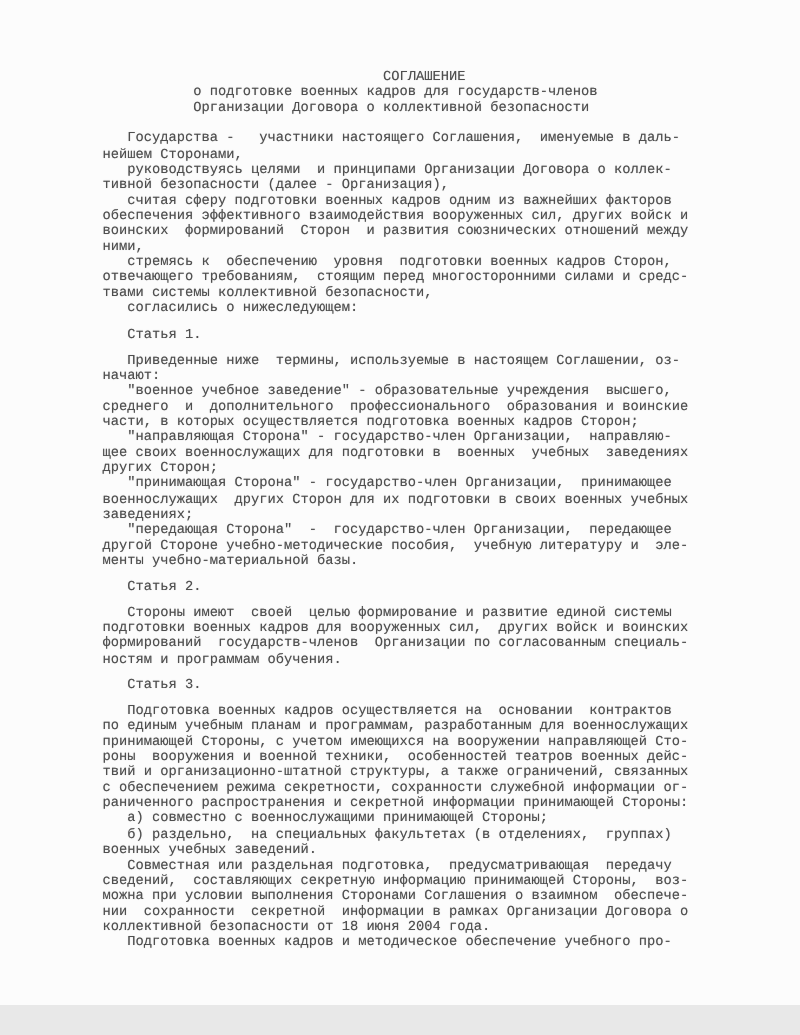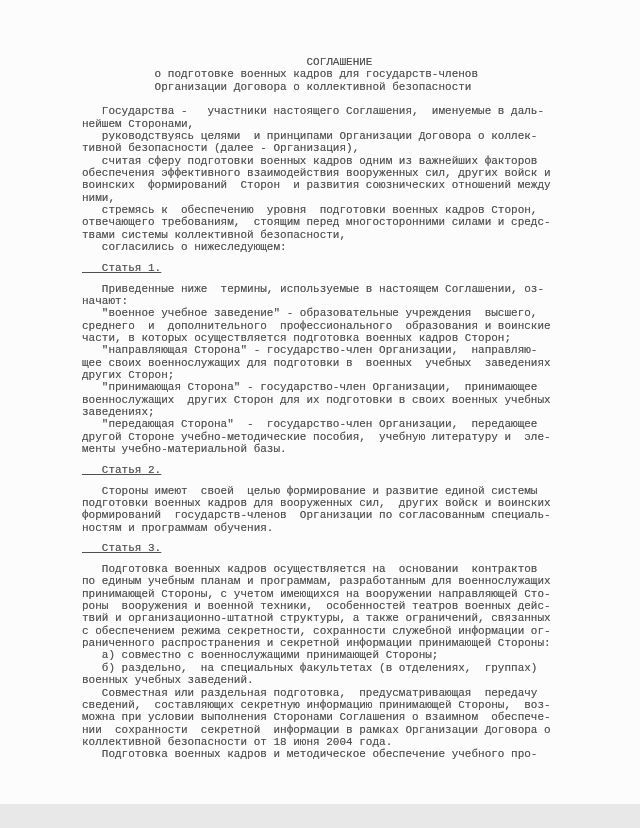--- a/index.html
+++ b/index.html
@@ -15,21 +15,21 @@
     left:82px;top:56px;
     font-family:"Liberation Mono","DejaVu Sans Mono",monospace;
     font-size:11px;
     line-height:12.35px;
     color:#4f4f4f;
     white-space:pre;
     text-shadow:0 0 0.6px rgba(90,90,90,0.55);
   }
   .block{margin:0;}
   .block.title-lines{margin-bottom:12.35px;}
-  .block.article-heading{margin:8.4px 0;text-decoration:underline;}
+  .block.article-heading{margin:8.4px 0;}
   .line{height:12.35px;}
 </style>
 </head>
 <body>
 
 <div class="page" style="background: rgb(252, 252, 252);">
   <div class="doc" style="color: rgb(79, 79, 79);"><div class="block title-lines"><div class="line">                                  СОГЛАШЕНИЕ</div><div class="line">           о подготовке военных кадров для государств-членов</div><div class="line">           Организации Договора о коллективной безопасности</div></div><div class="block paragraph-lines"><div class="line">   Государства -   участники настоящего Соглашения,  именуемые в даль-</div><div class="line">нейшем Сторонами,</div><div class="line">   руководствуясь целями  и принципами Организации Договора о коллек-</div><div class="line">тивной безопасности (далее - Организация),</div><div class="line">   считая сферу подготовки военных кадров одним из важнейших факторов</div><div class="line">обеспечения эффективного взаимодействия вооруженных сил, других войск и</div><div class="line">воинских  формирований  Сторон  и развития союзнических отношений между</div><div class="line">ними,</div><div class="line">   стремясь к  обеспечению  уровня  подготовки военных кадров Сторон,</div><div class="line">отвечающего требованиям,  стоящим перед многосторонними силами и средс-</div><div class="line">твами системы коллективной безопасности,</div><div class="line">   согласились о нижеследующем:</div></div><div class="block article-heading"><div class="line">   Статья 1.</div></div><div class="block paragraph-lines"><div class="line">   Приведенные ниже  термины, используемые в настоящем Соглашении, оз-</div><div class="line">начают:</div><div class="line">   "военное учебное заведение" - образовательные учреждения  высшего,</div><div class="line">среднего  и  дополнительного  профессионального  образования и воинские</div><div class="line">части, в которых осуществляется подготовка военных кадров Сторон;</div><div class="line">   "направляющая Сторона" - государство-член Организации,  направляю-</div><div class="line">щее своих военнослужащих для подготовки в  военных  учебных  заведениях</div><div class="line">других Сторон;</div><div class="line">   "принимающая Сторона" - государство-член Организации,  принимающее</div><div class="line">военнослужащих  других Сторон для их подготовки в своих военных учебных</div><div class="line">заведениях;</div><div class="line">   "передающая Сторона"  -  государство-член Организации,  передающее</div><div class="line">другой Стороне учебно-методические пособия,  учебную литературу и  эле-</div><div class="line">менты учебно-материальной базы.</div></div><div class="block article-heading"><div class="line">   Статья 2.</div></div><div class="block paragraph-lines"><div class="line">   Стороны имеют  своей  целью формирование и развитие единой системы</div><div class="line">подготовки военных кадров для вооруженных сил,  других войск и воинских</div><div class="line">формирований  государств-членов  Организации по согласованным специаль-</div><div class="line">ностям и программам обучения.</div></div><div class="block article-heading"><div class="line">   Статья 3.</div></div><div class="block paragraph-lines"><div class="line">   Подготовка военных кадров осуществляется на  основании  контрактов</div><div class="line">по единым учебным планам и программам, разработанным для военнослужащих</div><div class="line">принимающей Стороны, с учетом имеющихся на вооружении направляющей Сто-</div><div class="line">роны  вооружения и военной техники,  особенностей театров военных дейс-</div><div class="line">твий и организационно-штатной структуры, а также ограничений, связанных</div><div class="line">с обеспечением режима секретности, сохранности служебной информации ог-</div><div class="line">раниченного распространения и секретной информации принимающей Стороны:</div><div class="line">   а) совместно с военнослужащими принимающей Стороны;</div><div class="line">   б) раздельно,  на специальных факультетах (в отделениях,  группах)</div><div class="line">военных учебных заведений.</div><div class="line">   Совместная или раздельная подготовка,  предусматривающая  передачу</div><div class="line">сведений,  составляющих секретную информацию принимающей Стороны,  воз-</div><div class="line">можна при условии выполнения Сторонами Соглашения о взаимном  обеспече-</div><div class="line">нии  сохранности  секретной  информации в рамках Организации Договора о</div><div class="line">коллективной безопасности от 18 июня 2004 года.</div><div class="line">   Подготовка военных кадров и методическое обеспечение учебного про-</div></div></div>
 </div>
 
 </body></html>

